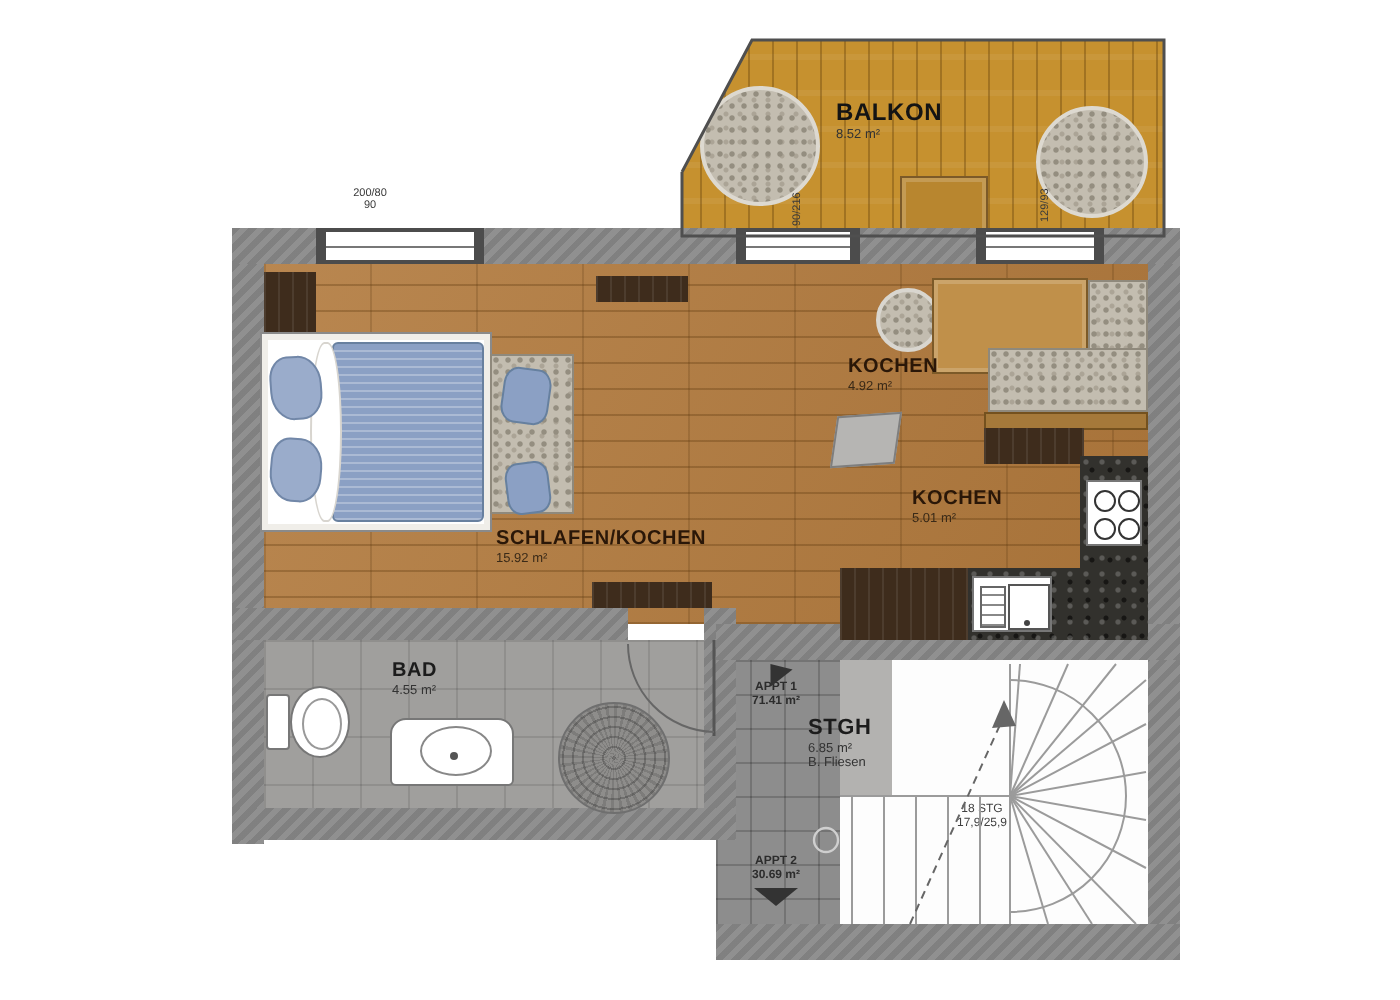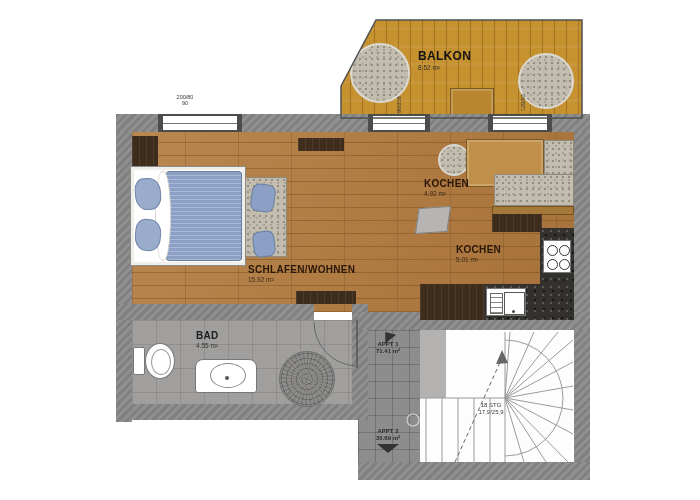--- a/index.html
+++ b/index.html
@@ -136,21 +136,21 @@
   <div class="abs pillow" style="left:135px;top:178px;width:24px;height:30px;transform:rotate(-4deg);"></div>
   <div class="abs pillow" style="left:135px;top:219px;width:24px;height:30px;transform:rotate(5deg);"></div>
 
   <div class="abs gravel" style="left:245px;top:177px;width:42px;height:80px;"></div>
   <div class="abs cushion" style="left:251px;top:184px;width:22px;height:26px;transform:rotate(8deg);"></div>
   <div class="abs cushion" style="left:253px;top:231px;width:20px;height:24px;transform:rotate(-7deg);"></div>
 
   <div class="abs walnut" style="left:296px;top:291px;width:60px;height:13px;"></div>
 
   <div class="abs lbl" style="left:248px;top:264px;width:112px;font-size:10px;">
-    <span>SCHLAFEN/WOHNEN</span>
+    <span>SCHLAFEN/KOCHEN</span>
     <span class="area">15.92 m²</span>
   </div>
 
   <div class="abs gravel" style="left:438px;top:144px;width:32px;height:32px;border-radius:50%;border:2px solid #d9d6cf;"></div>
   <div class="abs table-wood" style="left:466px;top:139px;width:76px;height:46px;"></div>
   <div class="abs gravel" style="left:544px;top:140px;width:30px;height:66px;"></div>
   <div class="abs gravel" style="left:494px;top:174px;width:80px;height:32px;"></div>
   <div class="abs wood-strip" style="left:492px;top:206px;width:82px;height:9px;"></div>
   <div class="abs walnut" style="left:492px;top:214px;width:50px;height:18px;"></div>
   <div class="abs stool" style="left:417px;top:207px;width:30px;height:24px;"></div>
@@ -202,20 +202,25 @@
     <div class="tri-up"></div>
     <span>APPT 1</span><br>
     <span>71.41 m²</span>
   </div>
   <div class="abs corr-lbl" style="left:360px;top:428px;width:56px;">
     <span>APPT 2</span><br>
     <span>30.69 m²</span>
     <div class="tri-down"></div>
   </div>
 
+  <div class="abs lbl dark-lbl" style="left:398px;top:358px;width:60px;font-size:11px;text-align:left;padding-left:6px;">
+    <span>STGH</span>
+    <span class="area" style="color:#333;text-align:left;">6.85 m²</span>
+    <span class="area" style="color:#333;text-align:left;">B. Fliesen</span>
+  </div>
   <div class="abs stairnote" style="left:468px;top:402px;width:46px;">
     <span>18 STG</span><br>
     <span>17,9/25,9</span>
   </div>
 
   <svg class="abs" style="left:0;top:0;" width="700" height="500" viewBox="0 0 700 500">
 
     <polyline points="341,86 376,20 582,20 582,118 341,118 341,86" fill="none" stroke="#4f4f4f" stroke-width="1.5"></polyline>
 
     <g>

